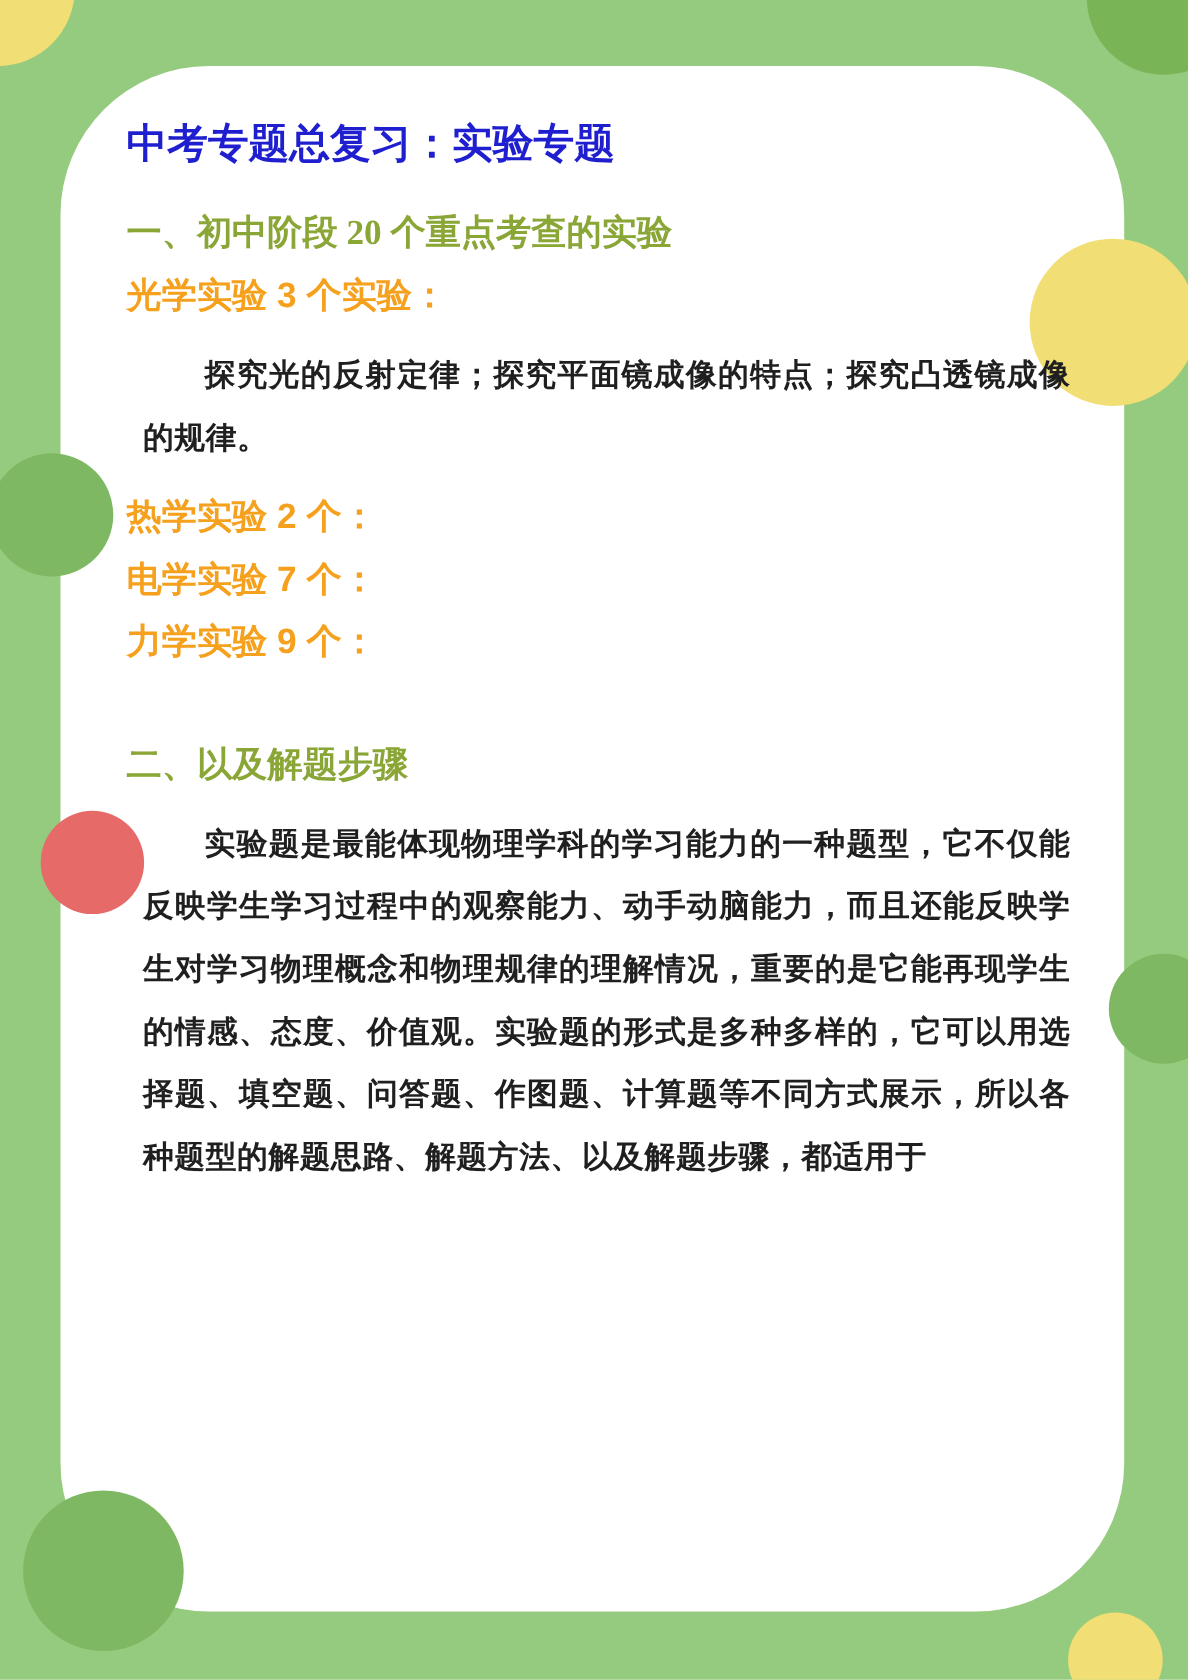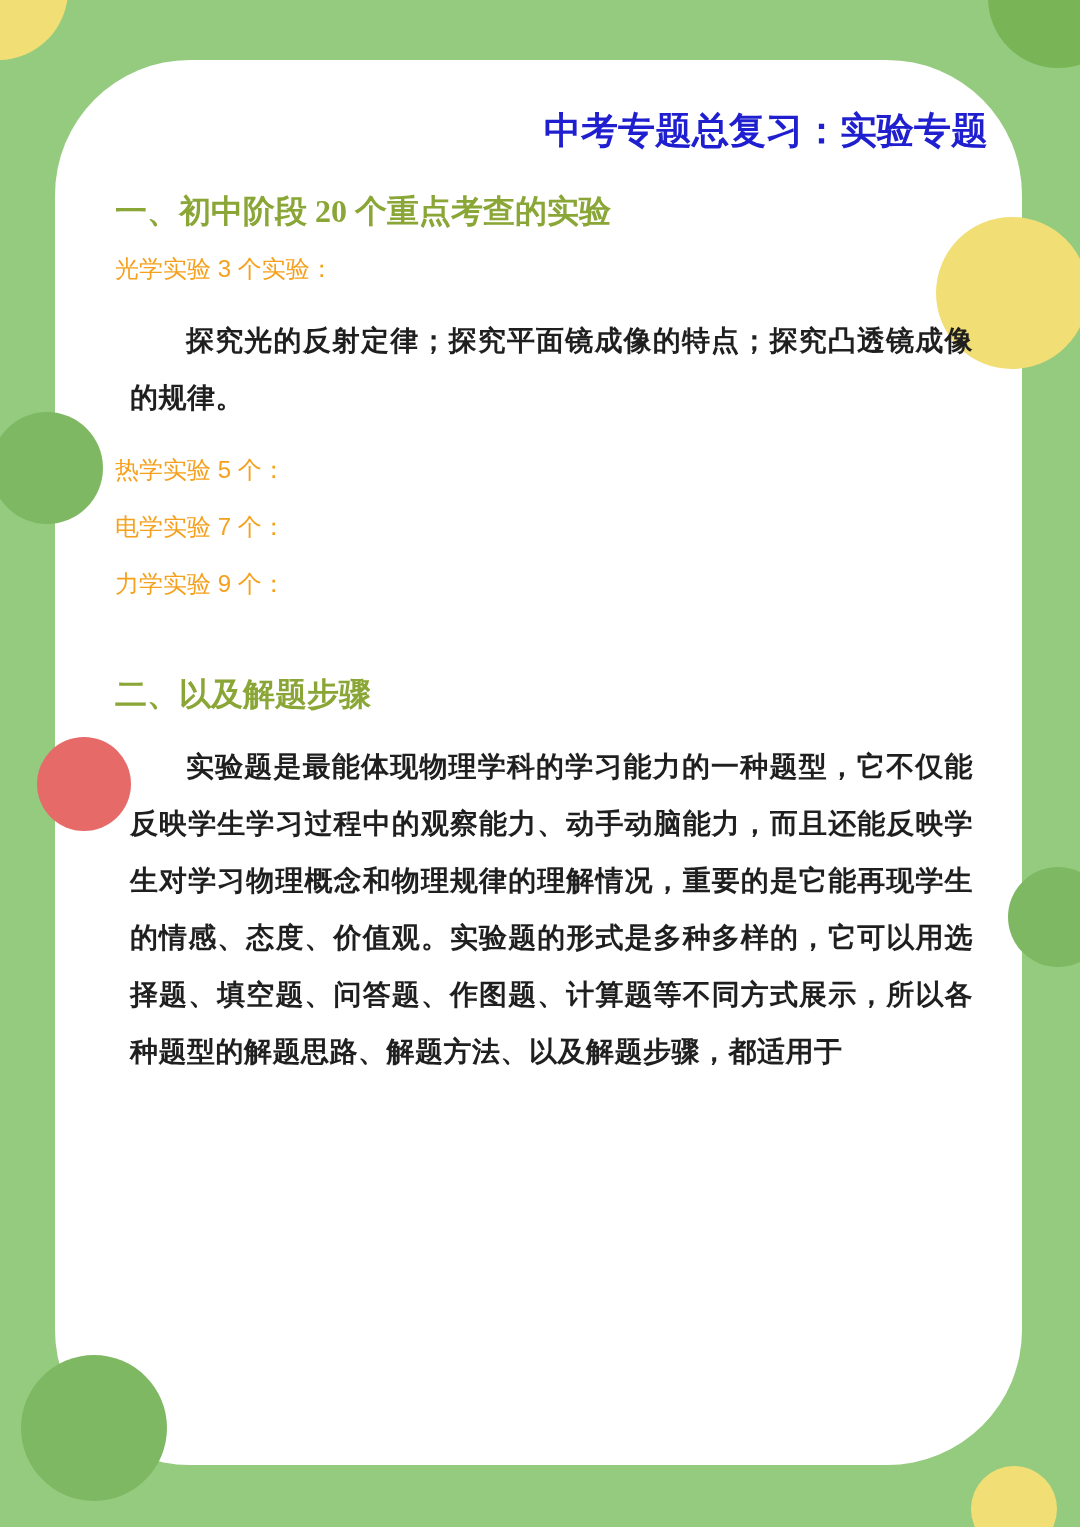--- a/index.html
+++ b/index.html
@@ -35,33 +35,33 @@
   .circle.bl-green{left:21px;top:1355px;width:146px;height:146px;}
   .circle.br-yellow{left:971px;top:1466px;width:86px;height:86px;}
 
   .content{
     position:absolute;left:115px;top:101px;width:873px;
     z-index:3;
   }
   .title{
     margin:0 0 22px 0;
     font-size:37px;line-height:60px;font-weight:bold;
-    text-align:right;
+    text-align:left;
     color:var(--title-blue,#1f1fd0);
   }
   h2.sec{
     margin:0;
     font-size:32px;line-height:57px;font-weight:bold;
     color:var(--heading-green,#8aa636);
     font-family:Liberation Serif, serif;
   }
   h2.sec.s2{margin-top:54px;}
   h3.sub{
     margin:0;
-    font-size:24px;line-height:57px;font-weight:normal;
+    font-size:32px;line-height:57px;font-weight:bold;
     color:var(--heading-orange,#f6a11e);
   }
   p.body{
     margin:15px;
     font-size:28px;line-height:57px;font-weight:600;
     letter-spacing:0.5px;
     color:var(--body-text,#1f1f1f);
     text-align:justify;
     text-justify:inter-character;
     text-indent:2em;
@@ -84,21 +84,21 @@
   <div class="card"></div>
 
   <div class="content">
     <h1 class="title">中考专题总复习：实验专题</h1>
 
     <h2 class="sec">一、初中阶段 20 个重点考查的实验</h2>
 
     <h3 class="sub">光学实验 3 个实验：</h3>
     <p class="body">探究光的反射定律；探究平面镜成像的特点；探究凸透镜成像的规律。</p>
 
-    <h3 class="sub">热学实验 5 个：</h3>
+    <h3 class="sub">热学实验 2 个：</h3>
 
     <h3 class="sub">电学实验 7 个：</h3>
 
     <h3 class="sub">力学实验 9 个：</h3>
 
     <h2 class="sec s2">二、以及解题步骤</h2>
     <p class="body">实验题是最能体现物理学科的学习能力的一种题型，它不仅能反映学生学习过程中的观察能力、动手动脑能力，而且还能反映学生对学习物理概念和物理规律的理解情况，重要的是它能再现学生的情感、态度、价值观。实验题的形式是多种多样的，它可以用选择题、填空题、问答题、作图题、计算题等不同方式展示，所以各种题型的解题思路、解题方法、以及解题步骤，都适用于</p>
   </div>
 
 </div>

